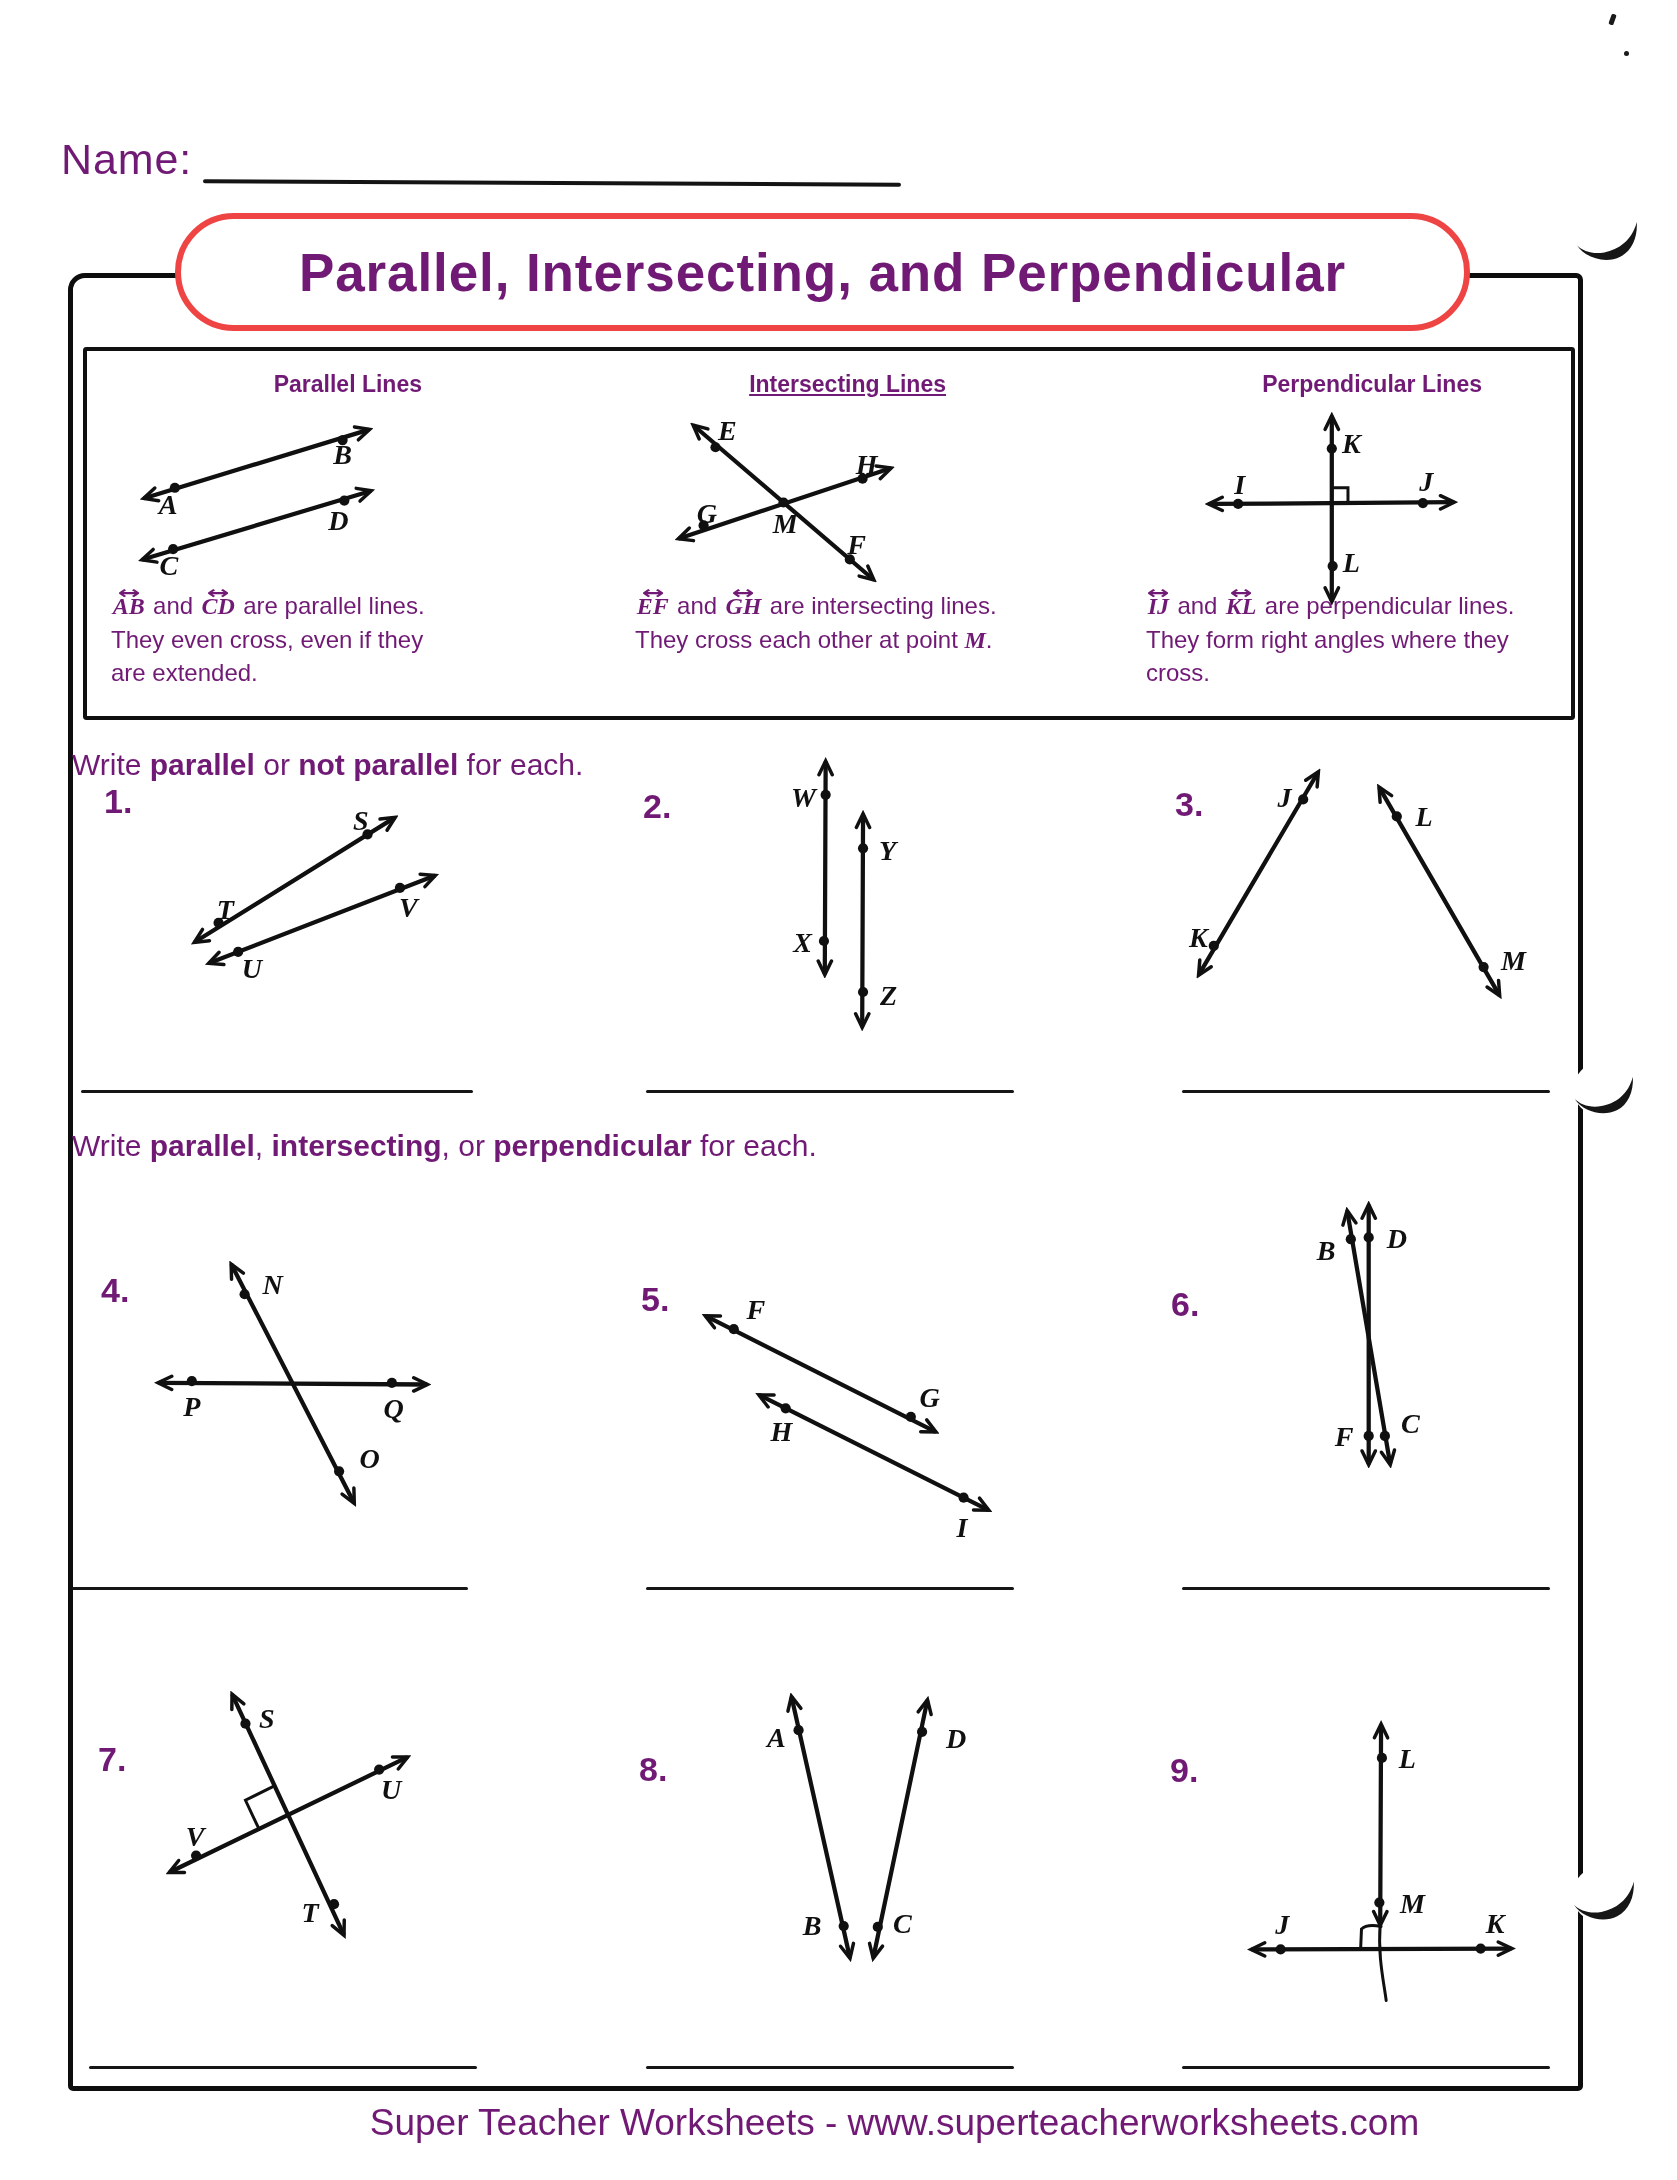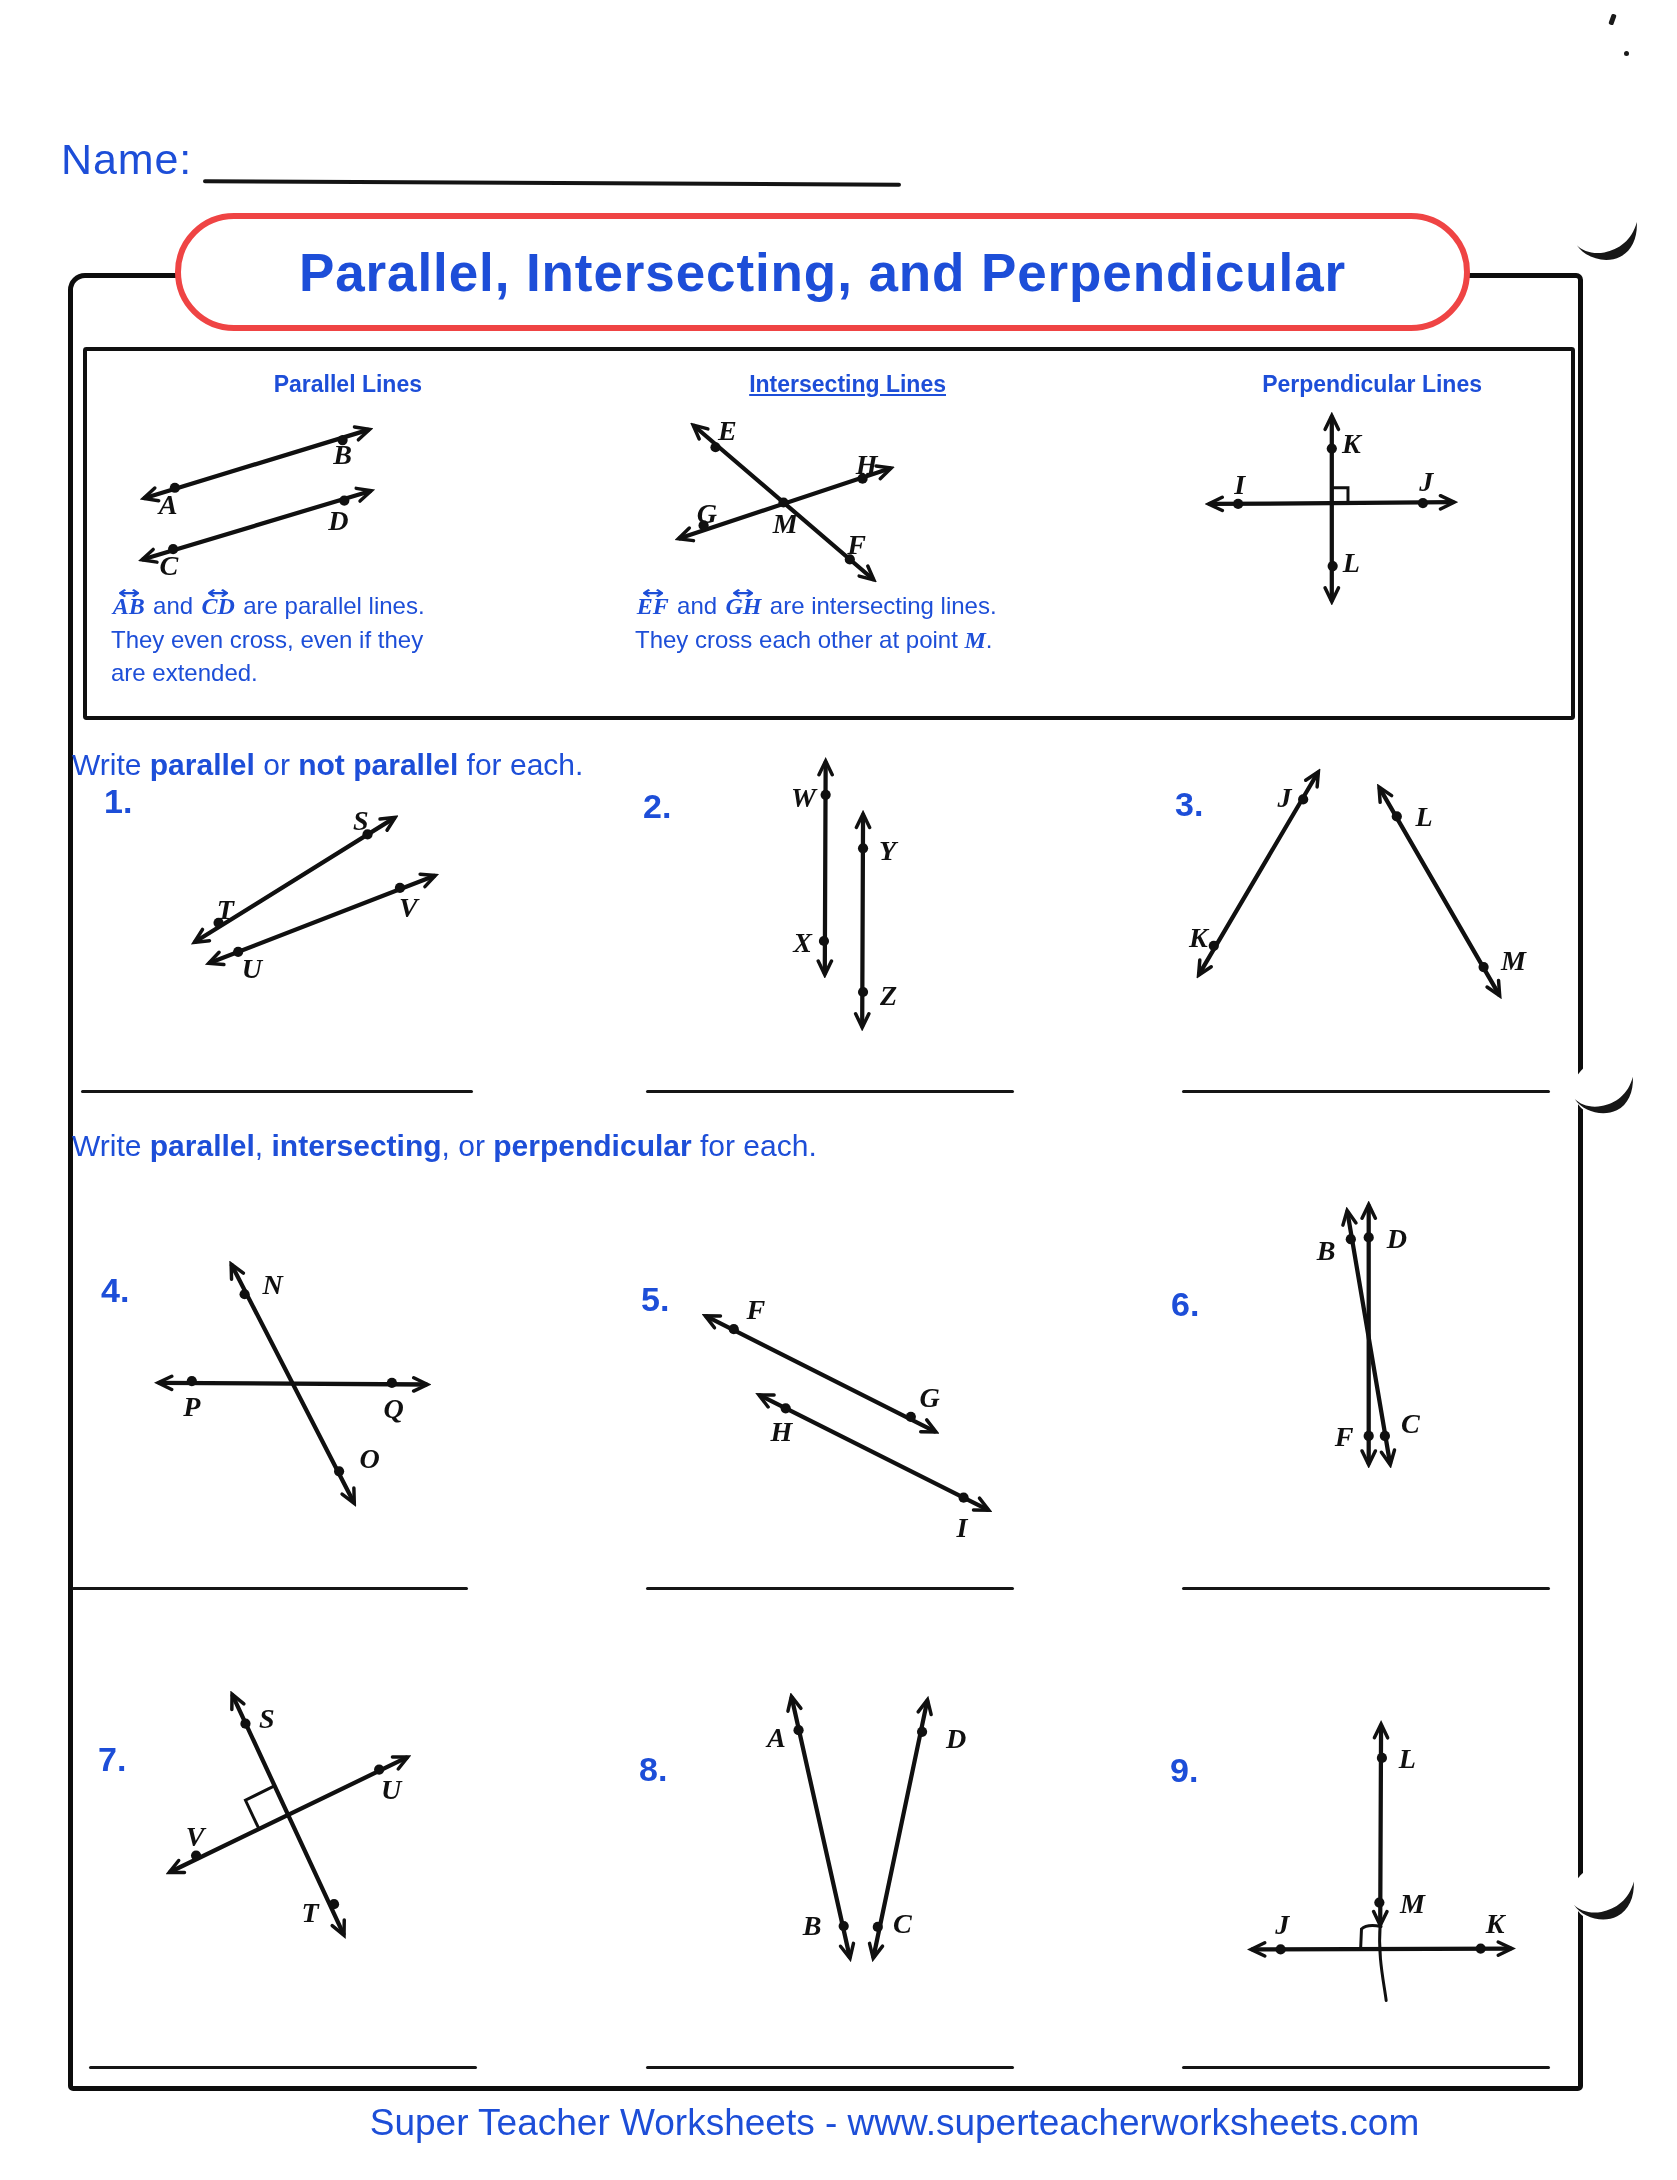--- a/index.html
+++ b/index.html
@@ -1,17 +1,17 @@
 <!DOCTYPE html>
 <html style="font-size:13.6px"><head>
 <meta charset="utf-8">
 <style>
   html,body{margin:0;padding:0;background:#e8e8e8;}
   .sheet{position:relative;width:1677px;height:2181px;background:#ffffff;overflow:hidden;
-         font-family:"Liberation Sans",sans-serif;color:#1d4ed8;}
+         font-family:"Liberation Sans",sans-serif;color:#701a75;}
   .abs{position:absolute;}
   
   .name-label{left:61px;top:135px;font-size:43px;letter-spacing:0.9px;}
   .name-line{left:203px;top:181px;width:698px;height:4.3px;background:#141414;transform:rotate(.3deg);border-radius:2.6px;}
   .outer-border{left:68px;top:273px;width:1515px;height:1818px;border:5.1px solid #0d0d0d;
                 border-radius:17px 6.8px 5.1px 5.1px;box-sizing:border-box;}
   .title-capsule{left:175px;top:213px;width:1295px;height:118px;background:#fff;border:6px solid #ef4444;
                  border-radius:64px;box-sizing:border-box;display:flex;align-items:center;justify-content:center;
                  font-size:53px;font-weight:700;letter-spacing:0.9px;}
   .example-box{left:83px;top:347px;width:1492px;height:373px;border:4.3px solid #101010;box-sizing:border-box;
@@ -112,20 +112,25 @@
     <div><span class="ray">AB</span><span> and </span><span class="ray">CD</span><span> are </span><span class="b">parallel lines.</span></div>
     <div>They even cross, even if they</div>
     <div>are extended.</div>
   </div>
 
   <div class="abs desc" style="left:635px;top:589px;width:426px;">
     <div><span class="ray">EF</span><span> and </span><span class="ray">GH</span><span> are </span><span class="b">intersecting lines.</span></div>
     <div><span>They cross each other at point </span><span class="pt-it">M</span><span>.</span></div>
   </div>
 
+  <div class="abs desc" style="left:1146px;top:589px;width:426px;">
+    <div><span class="ray">IJ</span><span> and </span><span class="ray">KL</span><span> are </span><span class="b">perpendicular lines.</span></div>
+    <div>They form right angles where they</div>
+    <div>cross.</div>
+  </div>
 
   <div class="abs instruction" style="left:72px;top:748px;">
     <span>Write </span><span class="b">parallel</span><span> or </span><span class="b">not parallel</span><span> for each.</span>
   </div>
 
   <div class="abs pnum" style="left:104px;top:782px;">1.</div>
   <div class="abs pnum" style="left:643px;top:787px;">2.</div>
   <div class="abs pnum" style="left:1175px;top:785px;">3.</div>
 
   <svg class="abs diagram" style="left:136px;top:801px;" width="332" height="196" viewBox="0 0 390 230">

